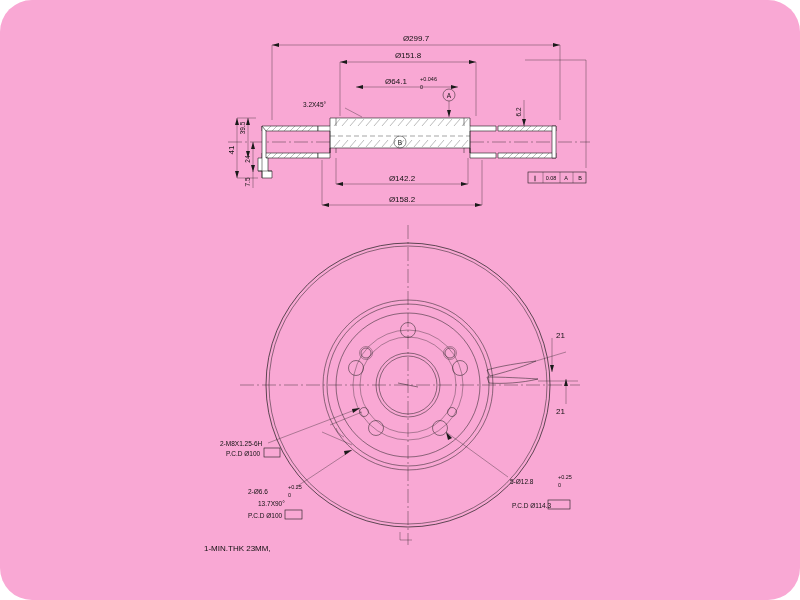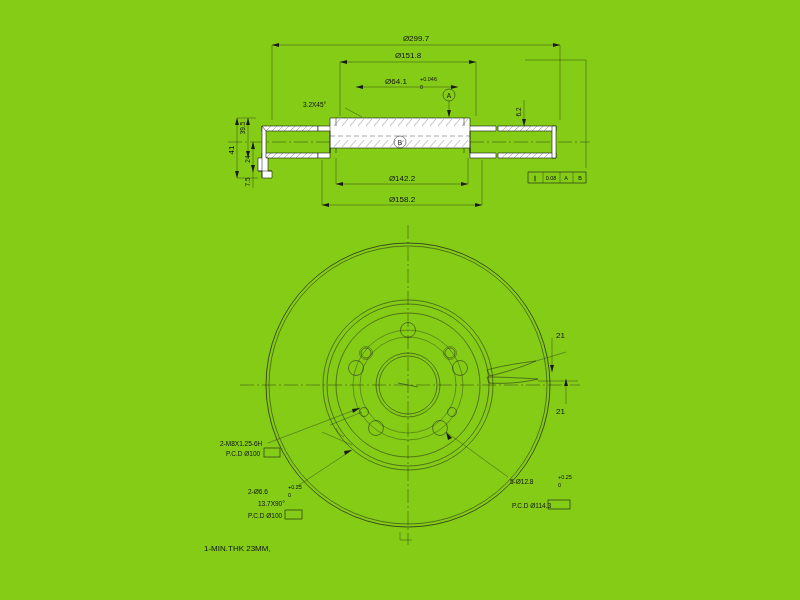--- a/index.html
+++ b/index.html
@@ -4,23 +4,24 @@
 <style>
   html, body {
     margin: 0;
     padding: 0;
     background: #ffffff;
   }
   #sheet {
     position: relative;
     width: 800px;
     height: 600px;
-    background: #84cc16;
+    background: #f9a8d4;
     overflow: hidden;
     font-family: "Liberation Sans", sans-serif;
+    border-radius: 32px;
   }
   #sheet svg {
     position: absolute;
     left: 0;
     top: 0;
   }
   .dimtext {
     font-family: "Liberation Sans", sans-serif;
     font-size: 8px;
     fill: #111111;

